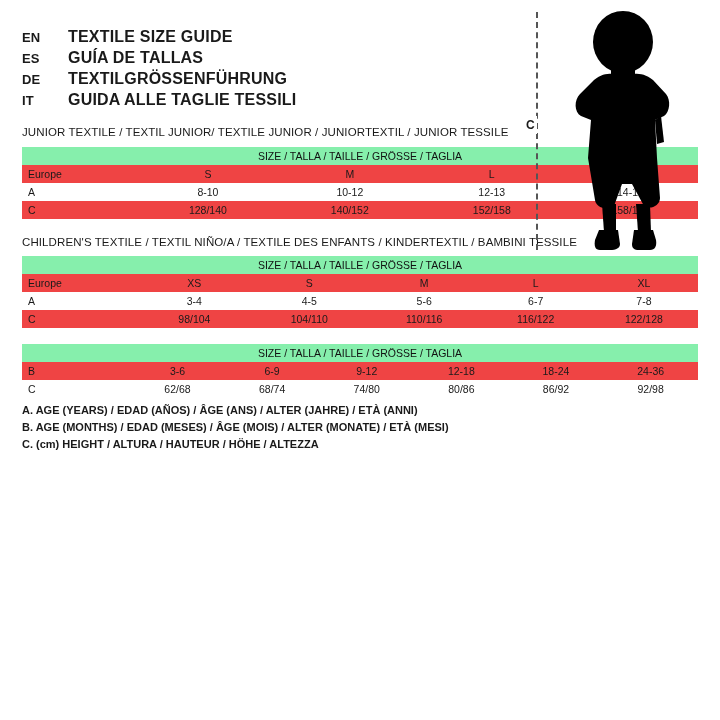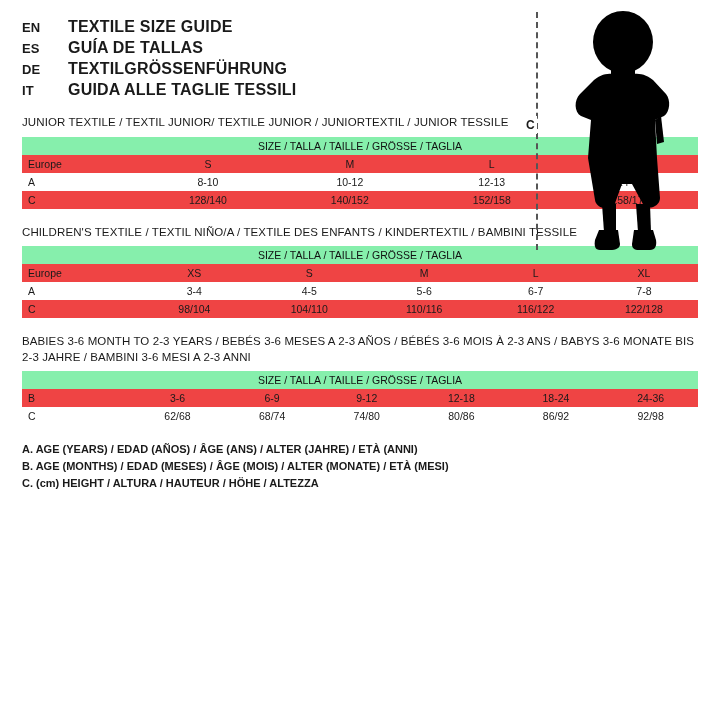--- a/index.html
+++ b/index.html
@@ -12,21 +12,21 @@
     background: #ffffff;
     font-family: "Liberation Sans", sans-serif;
     color: #1a1a1a;
     overflow: hidden;
   }
   .page {
     position: relative;
     width: 720px;
     height: 720px;
     box-sizing: border-box;
-    padding: 18px 22px 0 22px;
+    padding: 28px 22px 0 22px;
   }
 
   
   .titles {
     display: block;
     width: 420px;
   }
   .title-row {
     display: flex;
     align-items: baseline;
@@ -111,21 +111,21 @@
   .row-light td { background: #ef4444; }
   .row-white td { background: #ffffff; }
   .rowlabel {
     text-align: left !important;
     padding-left: 6px !important;
     font-weight: normal;
   }
 
   
   .legend {
-    margin-top: 16px;
+    margin-top: 4px;
   }
   .legend div {
     font-size: 11px;
     font-weight: bold;
     line-height: 1.55;
   }
 </style>
 </head>
 <body>
 
@@ -257,21 +257,20 @@
           <td>104/110</td>
           <td>110/116</td>
           <td>116/122</td>
           <td>122/128</td>
         </tr>
       </tbody>
     </table>
   </div>
 
   <div class="section">
-    <div class="section-title">BABIES 3-6 MONTH TO 2-3 YEARS / BEBÉS 3-6 MESES A 2-3 AÑOS / BÉBÉS 3-6 MOIS À 2-3 ANS / BABYS 3-6 MONATE BIS 2-3 JAHRE / BAMBINI 3-6 MESI A 2-3 ANNI</div>
     <table class="sizetable">
       <colgroup>
         <col style="width:16%">
           <col style="width:14%">
           <col style="width:14%">
           <col style="width:14%">
           <col style="width:14%">
           <col style="width:14%">
           <col style="width:14%">
       </colgroup>

